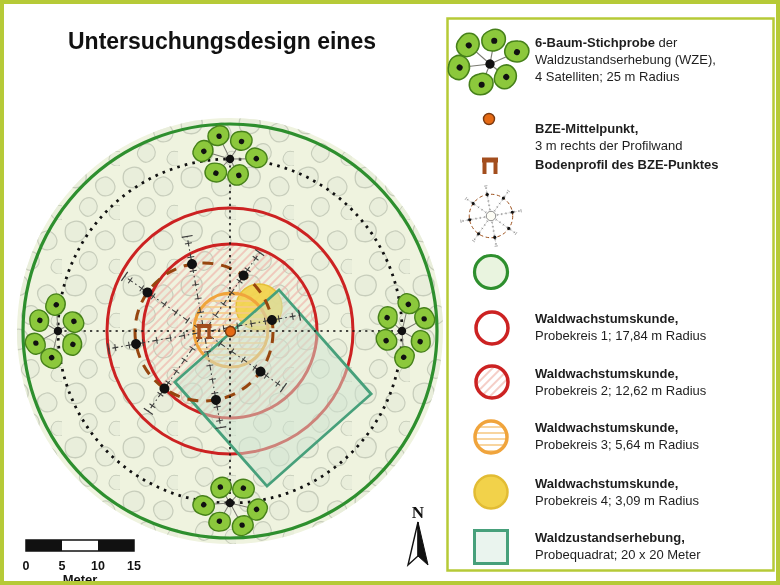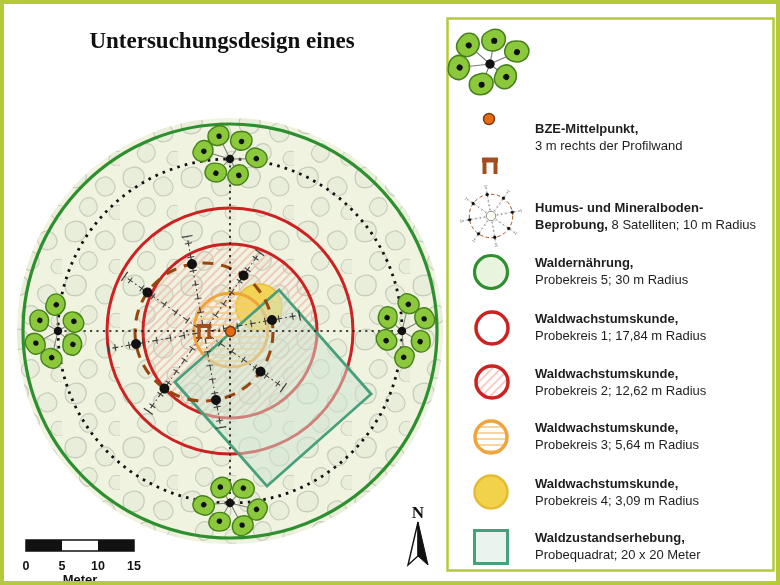--- a/index.html
+++ b/index.html
@@ -1,21 +1,21 @@
 <!DOCTYPE html>
 <html><head>
 <meta charset="utf-8">
 <style>
   html,body{margin:0;padding:0;background:#fff;}
   .page{position:relative;width:780px;height:585px;box-sizing:border-box;
         border:4px solid #b6ca37;background:#fff;overflow:hidden;
         font-family:"Liberation Sans",sans-serif;}
   .art{position:absolute;left:0;top:0;width:772px;height:577px;}
   .title{position:absolute;left:6px;top:22px;width:424px;text-align:center;
-         font-size:23px;font-weight:bold;color:#111;line-height:1.33;font-family:Liberation Serif, serif;}
+         font-size:23px;font-weight:bold;color:#111;line-height:1.33;}
   .legend-text{position:absolute;left:531px;width:238px;transform:translateY(-50%);
          font-size:13px;color:#1e1e1e;line-height:1.32;white-space:pre-line;}
   .legend-text .b{font-weight:bold;}
   .leaf{fill:#8cc83c;stroke:#46801a;stroke-width:1.4;}
   .clline{stroke:#7a7a72;stroke-width:1;}
   .stone{fill:#e9eedb;stroke:#c7cdbb;stroke-width:1.3;}
   svg text{font-family:"Liberation Sans",sans-serif;}
   .serif{font-family:"Liberation Serif",serif;}
 </style>
 </head>
@@ -181,26 +181,26 @@
     <circle cx="487" cy="433" r="16" fill="url(#orangelines)" stroke="#f0a43c" stroke-width="3.5"></circle>
     <circle cx="487" cy="488" r="16.5" fill="#f2d24a" stroke="#e2bc34" stroke-width="2.5"></circle>
     <rect x="470.5" y="526.5" width="33" height="33" fill="#eaf4ee" stroke="#47a07b" stroke-width="3"></rect>
   </g>
 </svg>
 
 <div class="title">
   <span>Untersuchungsdesign eines</span><br>
 </div>
 
+<div class="legend-text" style="top:56px"><span class="b">6-Baum-Stichprobe</span><span> der
+Waldzustandserhebung (WZE),
+4 Satelliten; 25 m Radius</span></div>
 <div class="legend-text" style="top:133px"><span class="b">BZE-Mittelpunkt,</span><span>
 3 m rechts der Profilwand</span></div>
-<div class="legend-text" style="top:212px"><span class="b">Humus- und Mineralboden-
-Beprobung,</span><span> 8 Satelliten; 10 m Radius</span></div>
-<div class="legend-text" style="top:267px"><span class="b">Waldernährung,</span><span>
-Probekreis 5; 30 m Radius</span></div>
+<div class="legend-text" style="top:161px"><span class="b">Bodenprofil des BZE-Punktes</span><span></span></div>
 <div class="legend-text" style="top:323px"><span class="b">Waldwachstumskunde,</span><span>
 Probekreis 1; 17,84 m Radius</span></div>
 <div class="legend-text" style="top:378px"><span class="b">Waldwachstumskunde,</span><span>
 Probekreis 2; 12,62 m Radius</span></div>
 <div class="legend-text" style="top:432px"><span class="b">Waldwachstumskunde,</span><span>
 Probekreis 3; 5,64 m Radius</span></div>
 <div class="legend-text" style="top:488px"><span class="b">Waldwachstumskunde,</span><span>
 Probekreis 4; 3,09 m Radius</span></div>
 <div class="legend-text" style="top:542px"><span class="b">Waldzustandserhebung,</span><span>
 Probequadrat; 20 x 20 Meter</span></div>

